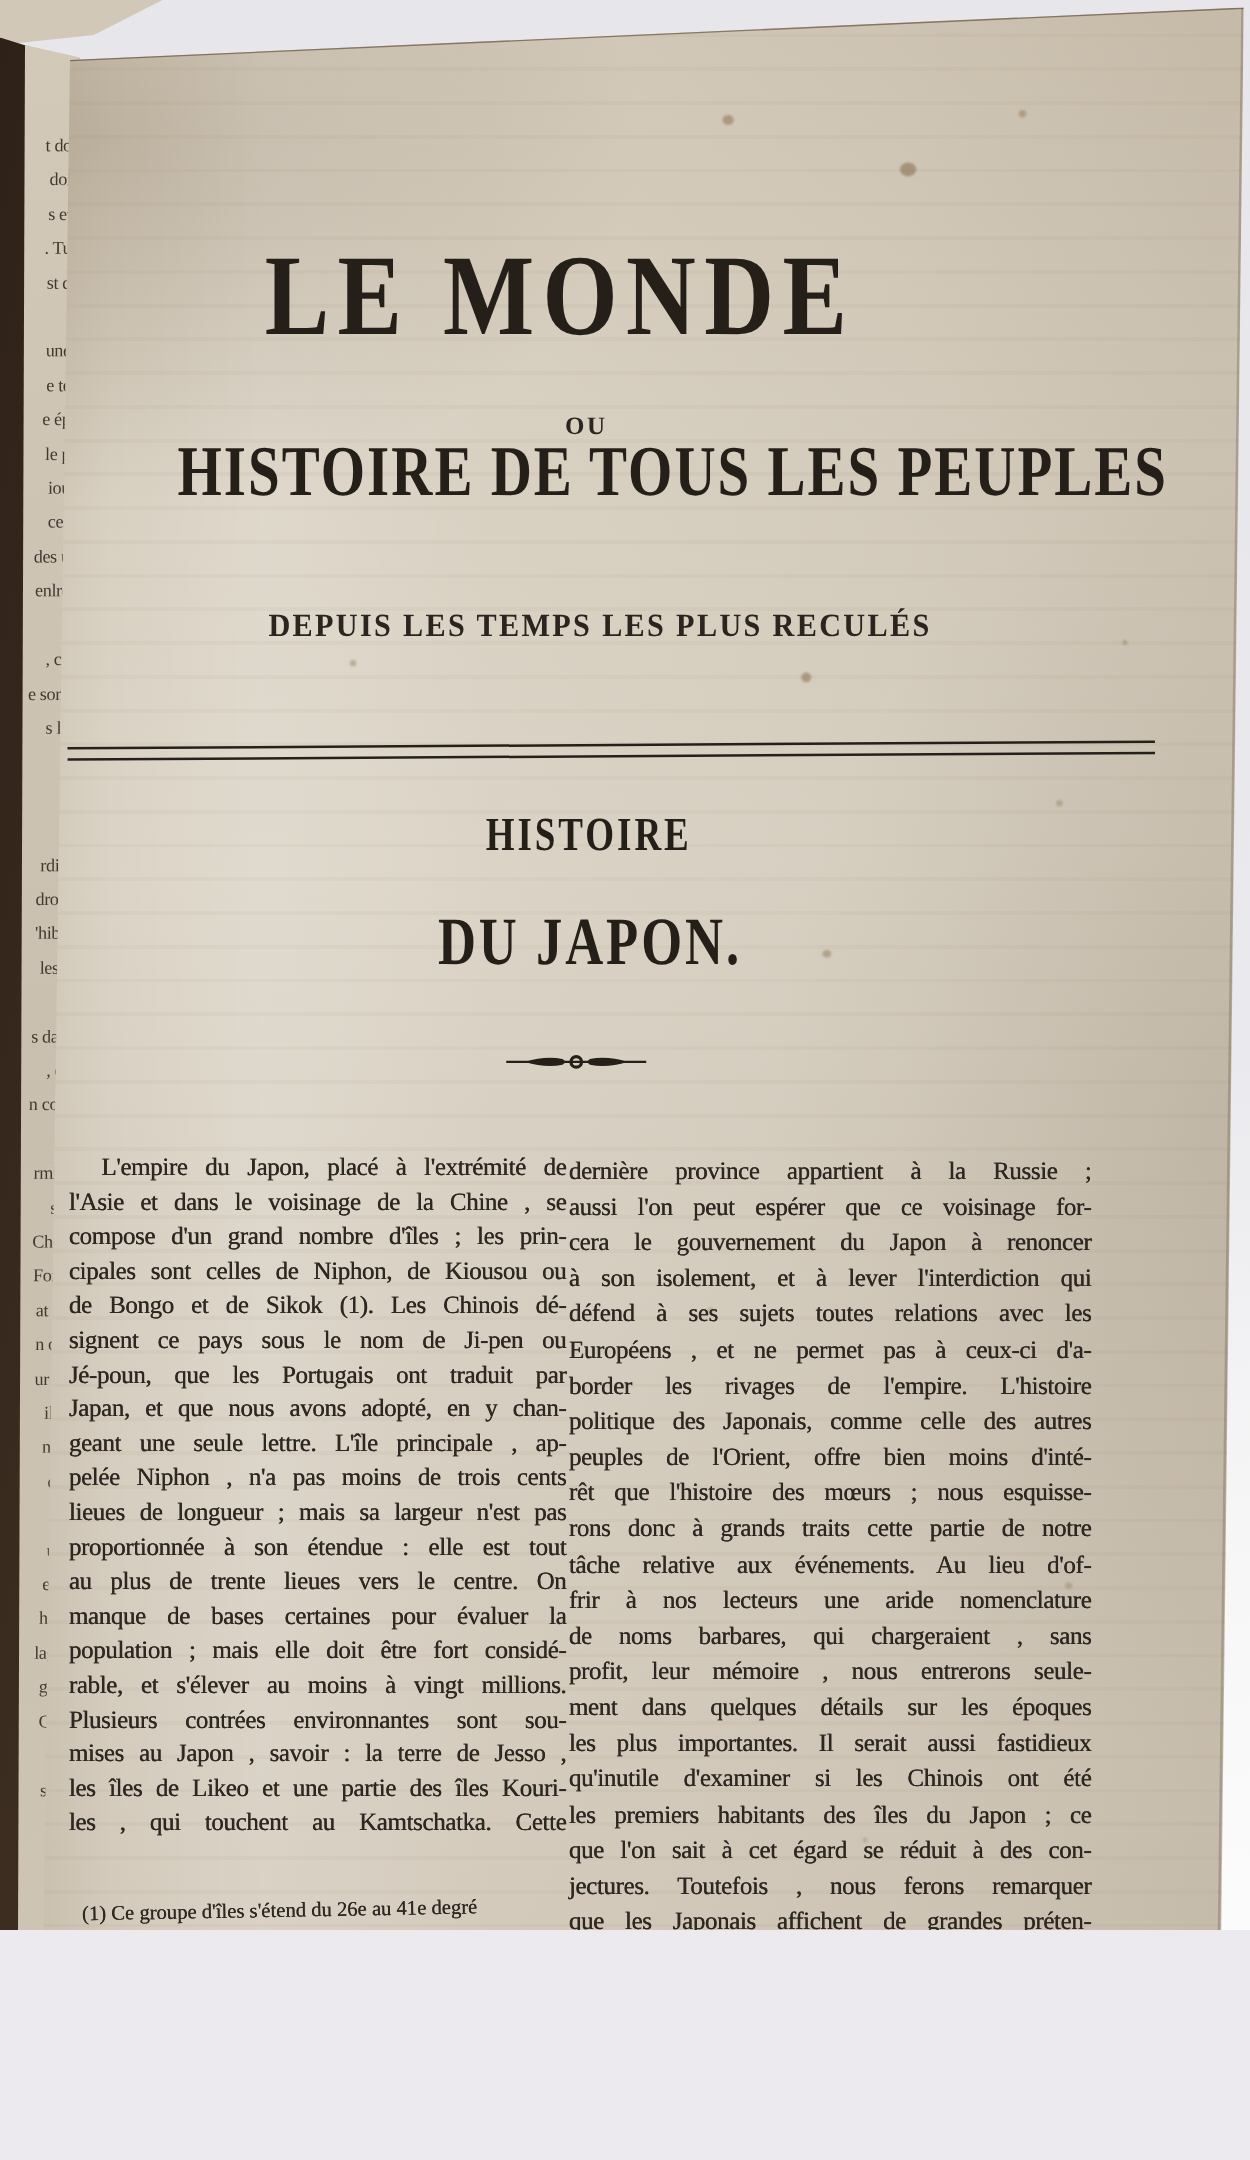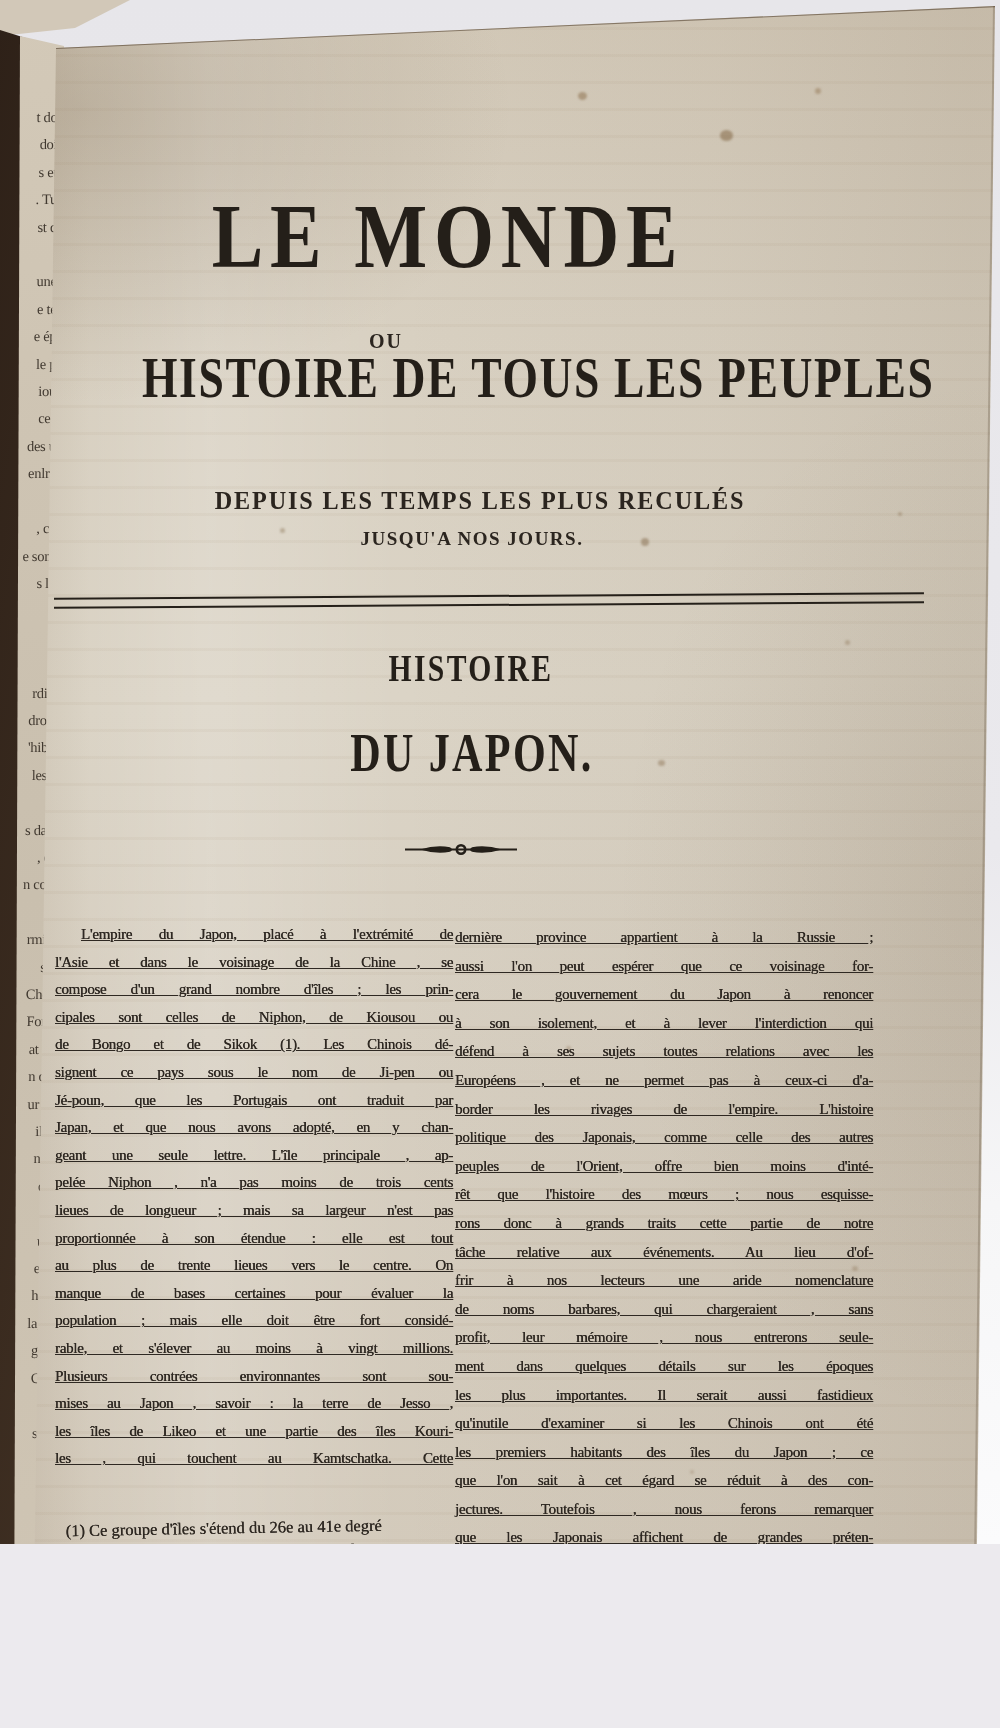--- a/index.html
+++ b/index.html
@@ -38,43 +38,43 @@
     padding-left: 32px;
   }
   .stripes{inset:0;
     background:repeating-linear-gradient(180deg, rgba(145,120,88,.06) 0 3px, rgba(145,120,88,0) 3px 27px);
     pointer-events:none;}
   .edge-line{background:rgba(72,55,36,.55);pointer-events:none;}
   .spot{border-radius:50%;filter:blur(1px);pointer-events:none;}
   .masthead-title{left:0;top:190px;width:896px;text-align:center;
     font-weight:bold;font-size:92px;line-height:92px;letter-spacing:8px;
     transform:scaleX(.84);color:#241f19;}
-  .masthead-ou{left:369px;top:330px;width:200px;text-align:left;
+  .masthead-ou{left:369px;top:330px;width:200px;text-align:center;
     font-weight:bold;font-size:20px;letter-spacing:2px;color:#2b251f;}
   .masthead-sub{left:58px;top:348px;width:840px;text-align:center;
     font-weight:bold;font-size:57px;line-height:60px;letter-spacing:2px;
     transform:scaleX(.80);color:#241f19;white-space:nowrap;}
   .masthead-t1{left:180px;top:486px;width:600px;text-align:center;
     font-weight:bold;font-size:26px;letter-spacing:2px;transform:scaleX(.93);
     color:#2b251f;white-space:nowrap;}
   .masthead-t2{left:272px;top:528px;width:400px;text-align:center;
     font-weight:bold;font-size:19px;letter-spacing:1.5px;color:#2b251f;}
   .double-rule{left:54px;top:595px;width:870px;height:7px;
     border-top:2.6px solid #25201a;border-bottom:2.2px solid #25201a;
     transform:rotate(-.35deg);}
   .sec-heading{left:171px;top:646px;width:600px;text-align:center;
     font-weight:bold;font-size:38px;letter-spacing:3px;transform:scaleX(.78);
     color:#241f19;}
   .sec-subheading{left:172px;top:724px;width:600px;text-align:center;
     font-weight:bold;font-size:54px;line-height:58px;letter-spacing:3px;
     transform:scaleX(.78);color:#241f19;}
   .ornament{left:404px;top:840px;width:114px;height:18px;}
-  .col{font-size:15px;color:#2e2822;white-space:pre-line;
+  .col{font-size:20px;color:#2e2822;white-space:pre-line;
     text-align:justify;text-align-last:justify;letter-spacing:-.3px;
-    text-shadow:.3px 0 0 currentColor;text-decoration:underline;}
+    text-shadow:.3px 0 0 currentColor;}
   .col-left{left:55px;top:921px;width:398px;line-height:27.6px;text-indent:26px;}
   .col-right{left:455px;top:923px;width:418px;line-height:28.6px;}
   .footnote{left:50px;top:1516px;width:408px;
     font-size:16.5px;line-height:24px;color:#2e2822;white-space:pre-line;
     text-align:justify;text-align-last:left;text-indent:16px;
     text-shadow:.2px 0 0 currentColor;transform:rotate(-1deg);}
 </style>
 </head>
 <body>
 
@@ -154,21 +154,20 @@
     <div class="abs spot" style="left:898px;top:512px;width:4px;height:4px;background:rgba(116,84,46,.30);"></div>
     <div class="abs spot" style="left:566px;top:1046px;width:5px;height:5px;background:rgba(116,84,46,.25);"></div>
     <div class="abs spot" style="left:852px;top:1266px;width:6px;height:5px;background:rgba(116,84,46,.25);"></div>
     <div class="abs spot" style="left:308px;top:1626px;width:5px;height:5px;background:rgba(116,84,46,.25);"></div>
     <div class="abs spot" style="left:690px;top:1470px;width:4px;height:4px;background:rgba(116,84,46,.22);"></div>
 
     <div class="abs masthead-title">LE MONDE</div>
     <div class="abs masthead-ou">OU</div>
     <div class="abs masthead-sub">HISTOIRE DE TOUS LES PEUPLES</div>
     <div class="abs masthead-t1">DEPUIS LES TEMPS LES PLUS RECULÉS</div>
-    <div class="abs masthead-t2">JUSQU'A NOS JOURS.</div>
 
     <div class="abs double-rule"></div>
 
     <div class="abs sec-heading">HISTOIRE</div>
     <div class="abs sec-subheading">DU JAPON.</div>
 
     <svg class="abs ornament" viewBox="0 0 114 18" xmlns="http://www.w3.org/2000/svg">
       <line x1="1" y1="9.5" x2="113" y2="9.5" stroke="#241f19" stroke-width="1.8"></line>
       <path d="M16 9.5 Q32 4.5 46 7.2 Q50 9.5 46 11.8 Q32 14.5 16 9.5 Z" fill="#241f19"></path>
       <path d="M98 9.5 Q82 4.5 68 7.2 Q64 9.5 68 11.8 Q82 14.5 98 9.5 Z" fill="#241f19"></path>

